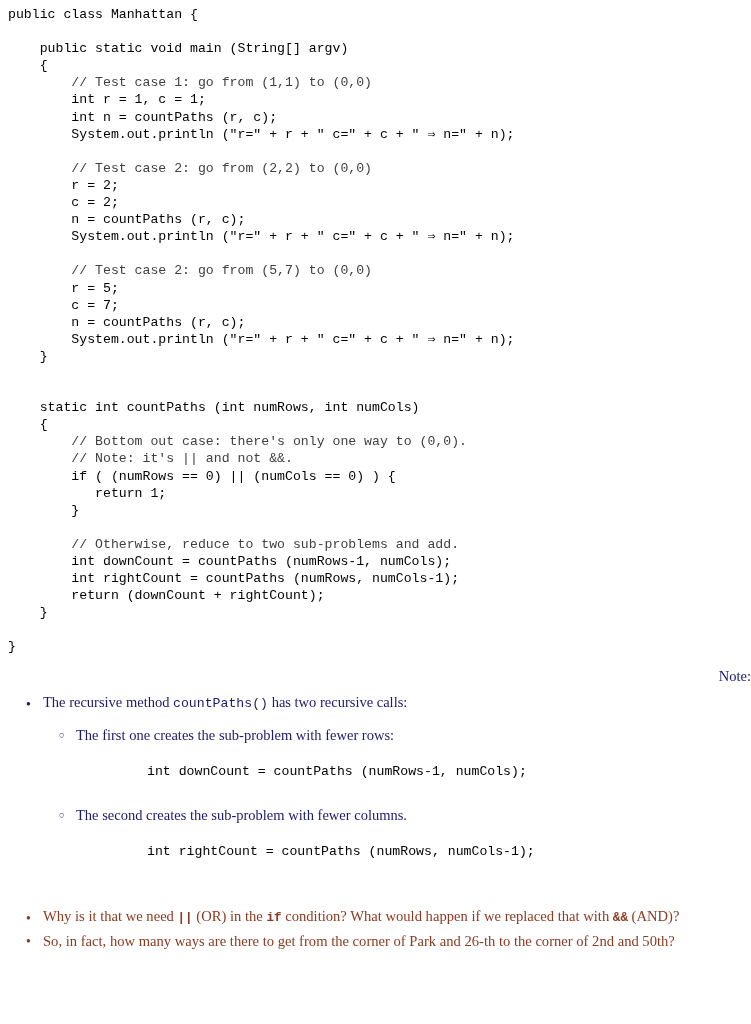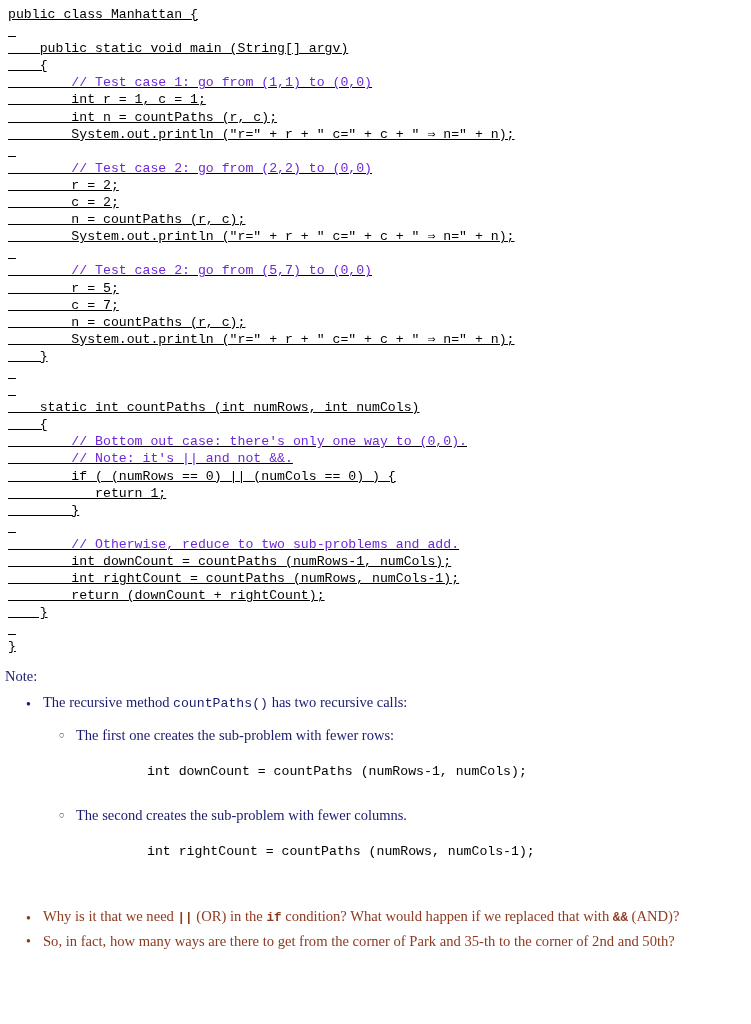--- a/index.html
+++ b/index.html
@@ -21,38 +21,38 @@
     padding: 6px 0 0 8px;
     font-family: "Liberation Mono", monospace;
     font-size: 13.2px;
     line-height: 17.1px;
     color: #000000;
     white-space: pre;
   }
   .code-line {
     white-space: pre;
     min-height: 17.1px;
-    text-decoration: underline;
   }
-  .cmt { color: #6d28d9; }
+  .cmt { color: #404040; }
   .blank { height: 17.1px; }
 
   
   .note-section {
     margin-top: 11px;
     padding-left: 4px;
     color: #1a1a70;
     font-size: 14.5px;
     line-height: 19px;
   }
   .note-heading {
     font-family: "Liberation Serif", serif;
     font-size: 14.5px;
     color: #1a1a70;
     padding-left: 1px;
+    text-align: right;
   }
   .bullet-row {
     display: flex;
     align-items: flex-end;
     margin-top: 7px;
   }
   .bullet-row.l1 { padding-left: 22px; }
   .bullet-row.l2 { padding-left: 55px; margin-top: 12px; }
   .bullet-mark {
     width: 17px;
@@ -141,20 +141,20 @@
 
     <div class="ex-bullets">
 
       <div class="bullet-row">
         <span class="bullet-mark disc"></span>
         <span class="bullet-text"><span>Why is it that we need </span><span class="mono-inline">||</span><span> (OR) in the </span><span class="mono-inline">if</span><span> condition? What would happen if we replaced that with </span><span class="mono-inline">&amp;&amp;</span><span> (AND)?</span></span>
       </div>
 
       <div class="bullet-row">
         <span class="bullet-mark disc"></span>
-        <span class="bullet-text">So, in fact, how many ways are there to get from the corner of Park and 35-th to the corner of 2nd and 50th?</span>
+        <span class="bullet-text">So, in fact, how many ways are there to get from the corner of Park and 26-th to the corner of 2nd and 50th?</span>
       </div>
 
     </div>
 
   </div>
 
 </div>
 
 </body></html>

